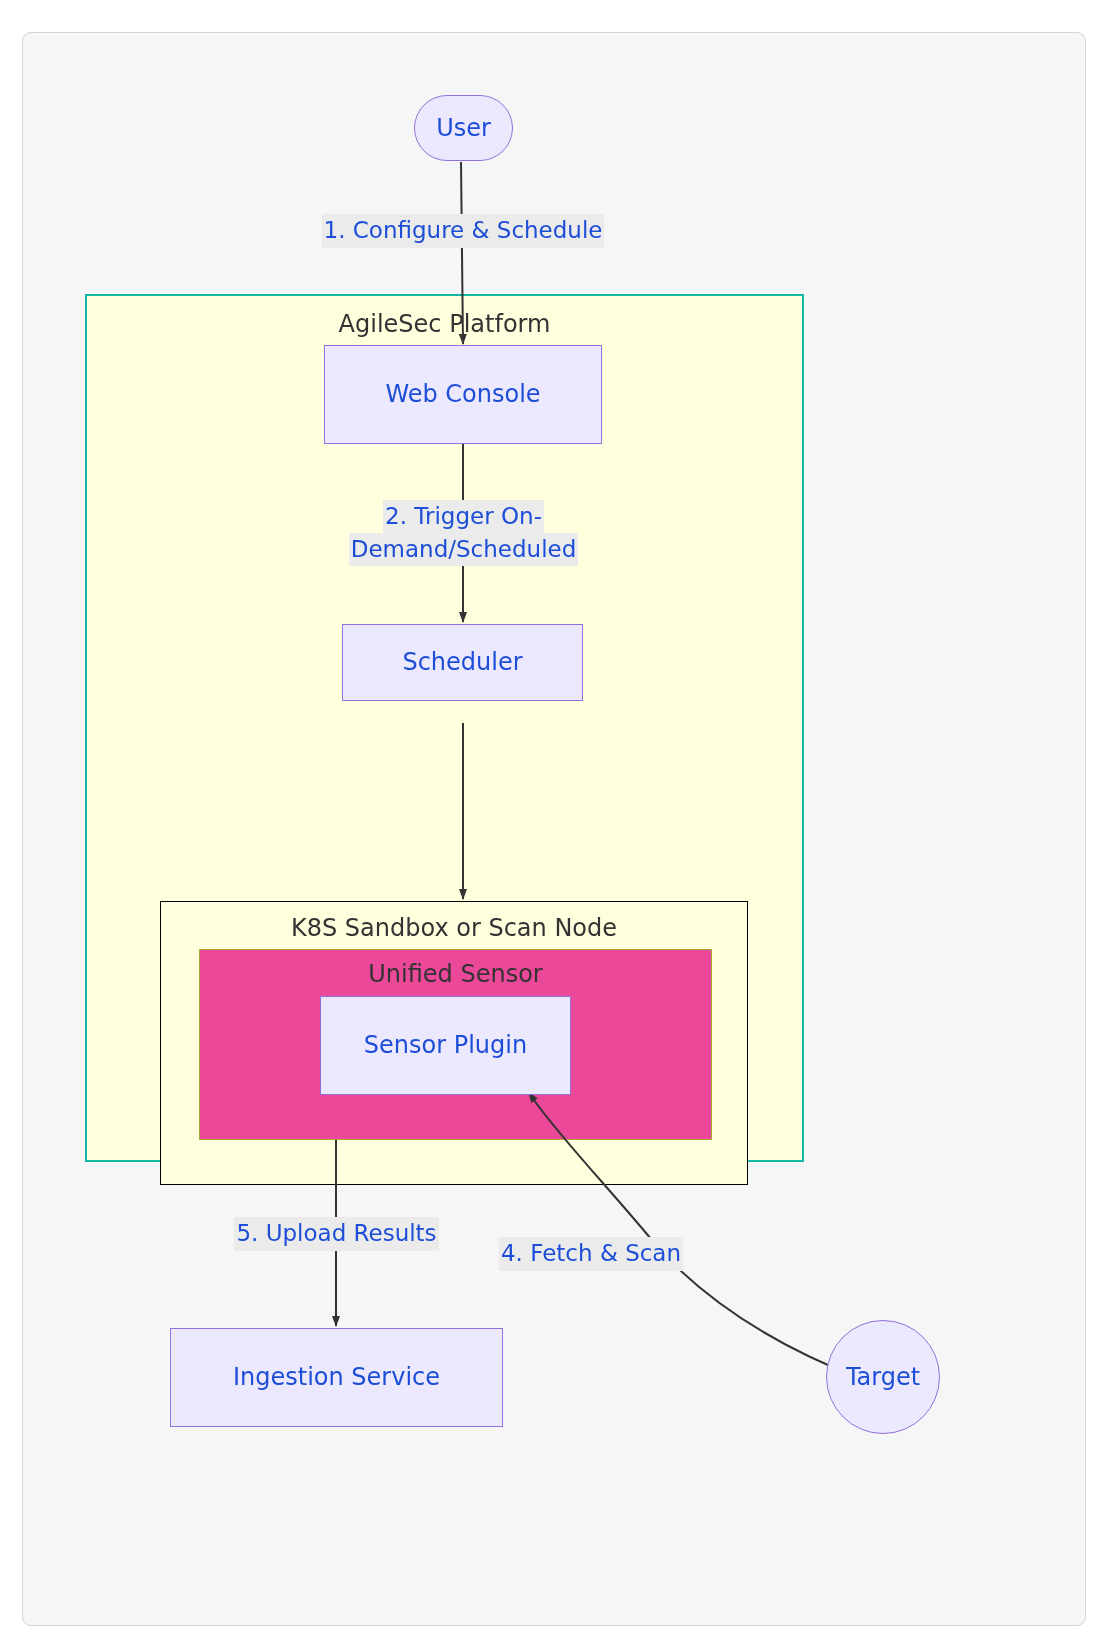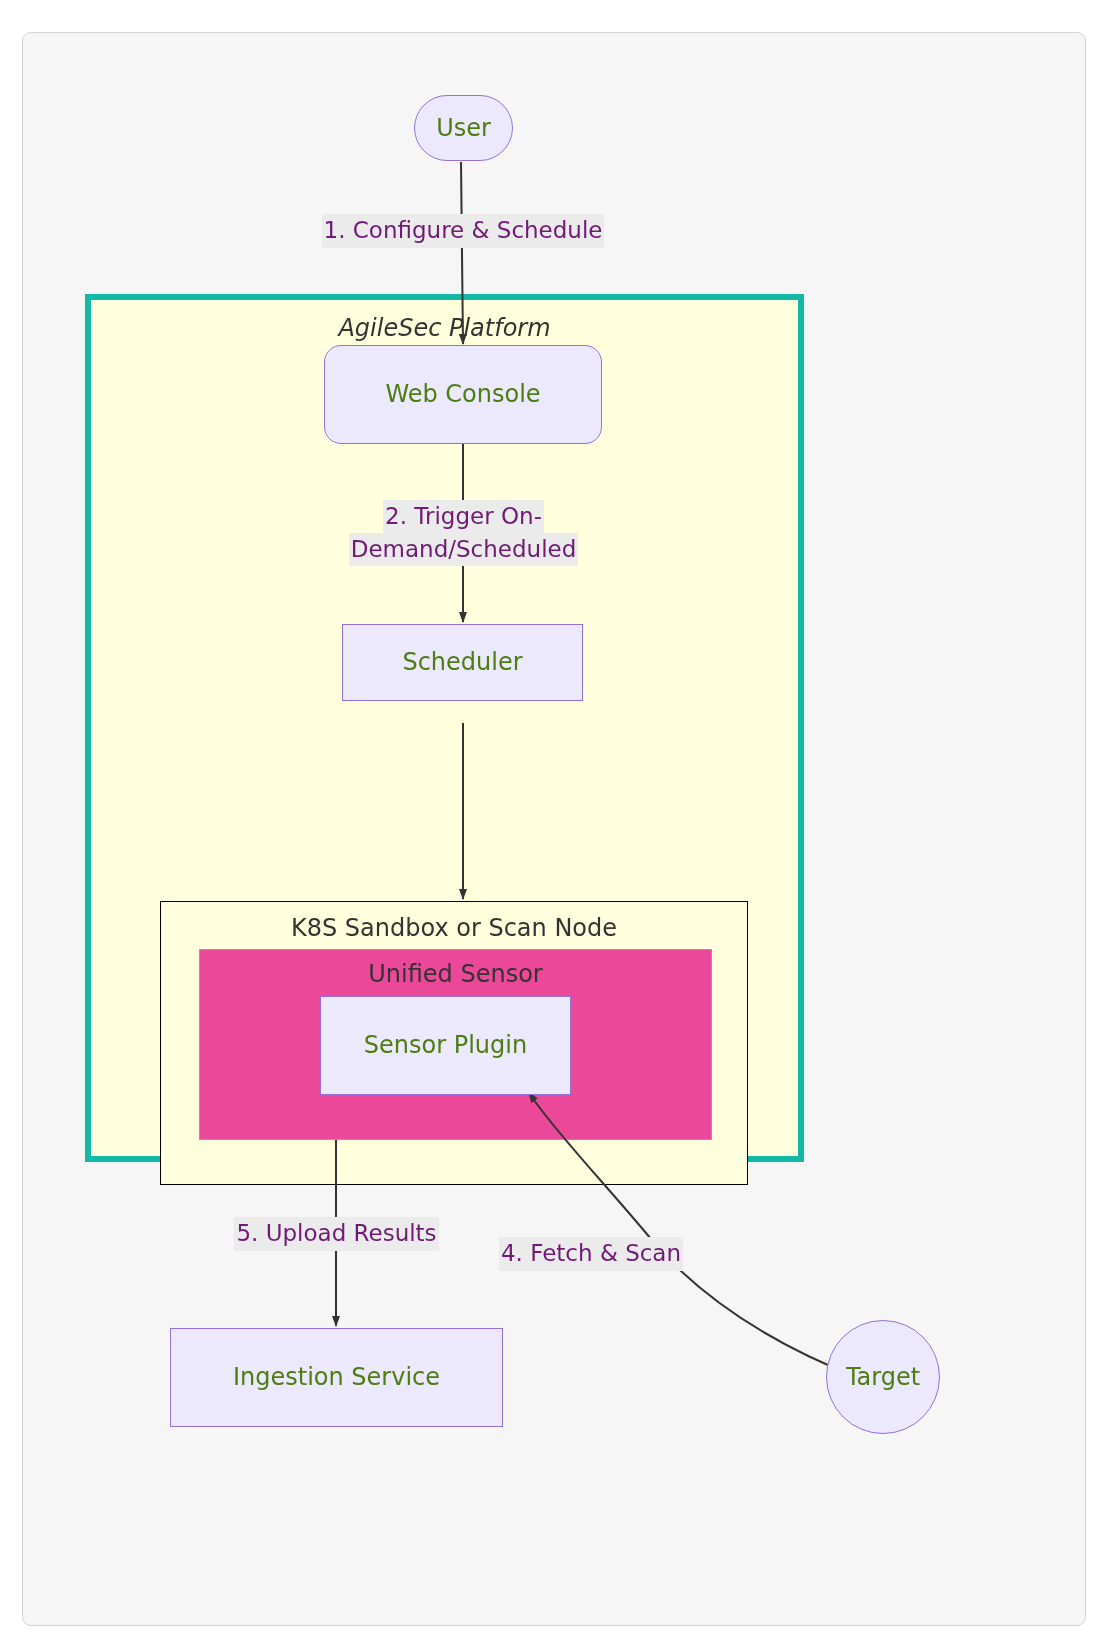--- a/index.html
+++ b/index.html
@@ -51,22 +51,21 @@
     font-size: 24px;
     color: #333333;
     white-space: nowrap;
   }
 
   #cluster-agilesec {
     left: 85px;
     top: 294px;
     width: 719px;
     height: 868px;
-    border: 6px solid #14b8a6;
-    font-style: italic;
+    border: 2px solid #14b8a6;
   }
   #cluster-agilesec > .cluster-title { top: 14px; font-size: 24px; }
 
   #cluster-k8s {
     left: 160px;
     top: 901px;
     width: 588px;
     height: 284px;
     border: 1.6px solid #000000;
     background: #ffffde;
@@ -85,45 +84,45 @@
 
   
   .node {
     position: absolute;
     box-sizing: border-box;
     background: #ECE8FD;
     border: 1.6px solid #9370DB;
     display: flex;
     align-items: center;
     justify-content: center;
-    color: #4d7c0f;
+    color: #1d4ed8;
     font-size: 24px;
     text-align: center;
     line-height: 1.2;
   }
   .node.rect { border-radius: 0px; }
   .node.stadium { border-radius: 999px; }
   .node.circle { border-radius: 50%; }
 
   #node-user        { left: 414px; top: 95px;  width: 99px;  height: 66px; }
-  #node-webconsole  { left: 324px; top: 345px; width: 278px; height: 99px; border-radius: 17px; }
+  #node-webconsole  { left: 324px; top: 345px; width: 278px; height: 99px; }
   #node-scheduler   { left: 342px; top: 624px; width: 241px; height: 77px; }
   #node-sensorplugin{ left: 320px; top: 996px; width: 251px; height: 99px; }
   #node-ingestion   { left: 170px; top: 1328px; width: 333px; height: 99px; }
   #node-target      { left: 826px; top: 1320px; width: 114px; height: 114px; }
 
   
   .edge-label {
     position: absolute;
     display: flex;
     flex-direction: column;
     align-items: center;
     justify-content: center;
     font-size: 23px;
-    color: #701a75;
+    color: #1d4ed8;
     text-align: center;
     line-height: 1.45;
     white-space: nowrap;
     pointer-events: none;
   }
   .edge-label span {
     background: #ebebeb;
     padding: 0 2px;
   }
 

